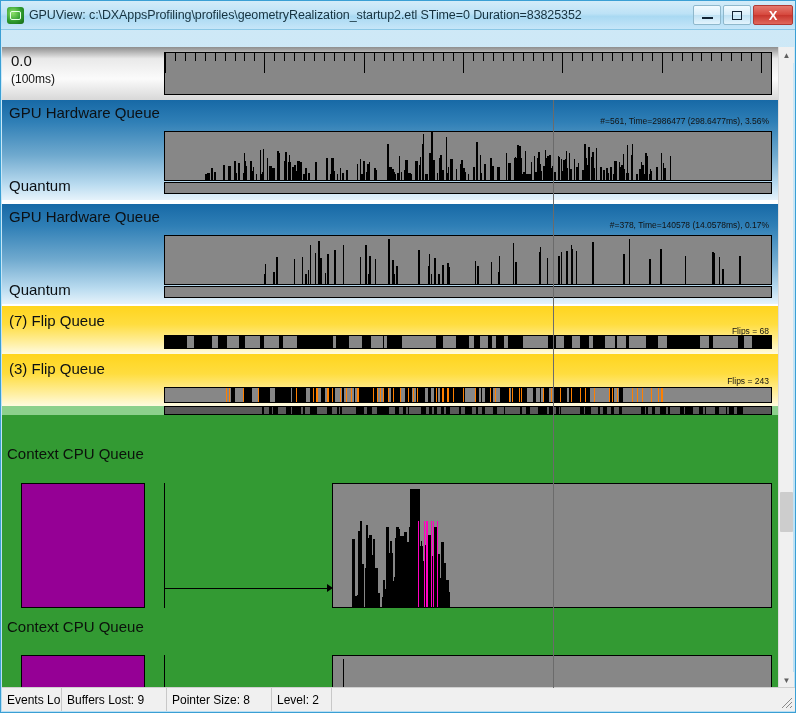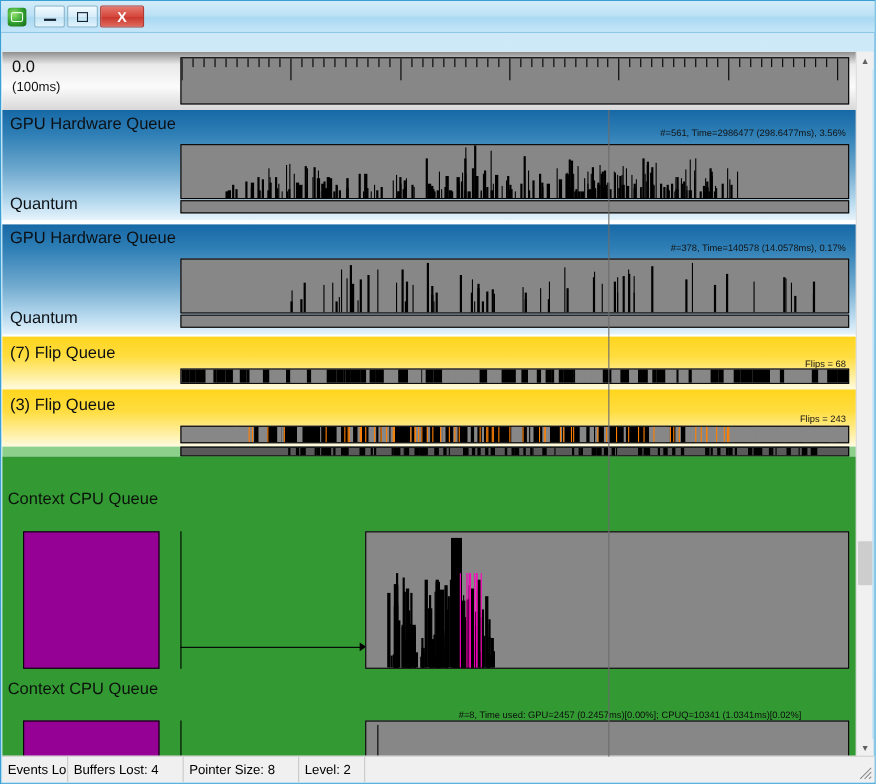--- a/index.html
+++ b/index.html
@@ -162,20 +162,21 @@
   }
   .grip-svg{display:block;}
 </style>
 </head>
 <body>
 
 <div class="window">
 
   <div class="titlebar">
     <div class="app-icon"></div>
+    <div class="title-text">GPUView: c:\DXAppsProfiling\profiles\geometryRealization_startup2.etl STime=0 Duration=83825352</div>
     <div class="winbtns">
       <div class="wb">
           <span class="min-glyph"></span>
         </div>
       <div class="wb">
           <span class="max-glyph"></span>
         </div>
       <div class="wb close">X</div>
     </div>
   </div>
@@ -1058,40 +1059,39 @@
           <div class="mbar" style="left: 104px; top: 37px; bottom: 0px;"></div>
           <div class="mbar" style="left: 91px; top: 37px; bottom: 0px;"></div>
           <div class="mbar" style="left: 94px; top: 37px; bottom: 0px;"></div>
           <div class="mbar" style="left: 85px; top: 37px; bottom: 0px;"></div>
           <div class="mbar" style="left: 100px; top: 37px; bottom: 0px;"></div>
           <div class="mbar" style="left: 100px; top: 37px; bottom: 0px;"></div>
           <div class="mbar" style="left: 94px; top: 37px; bottom: 0px;"></div>
         </div>
 
       <div class="proc-title" style="top:203px;">Context CPU Queue</div>
-      <div class="stat-green" style="left:415px;top:230px;">#=8, Time used: GPU=2457 (0.2457ms)[0.00%]; CPUQ=10341 (1.0341ms)[0.02%]</div>
       <div class="purple" style="left:19px;top:240px;width:124px;height:60px;"></div>
       <div class="vline" style="left:162px;top:240px;height:60px;"></div>
       <div class="track" id="trk-ctx1" style="left:330px;top:240px;width:440px;height:60px;">
           <div class="bar" style="left: 10px; width: 1px; height: 55px; background: rgb(0, 0, 0);"></div>
         </div>
     </div>
 
     <div class="cursor" style="left:551px;"></div>
   </div>
 
   <div class="vscroll">
     <div class="sb-arrow">▲</div>
     <div class="sb-thumb" style="top:445px;height:40px;"></div>
     <div class="sb-arrow" style="position:absolute;bottom:0;">▼</div>
   </div>
 
   <div class="statusbar">
     <div class="sb-cell" style="width:60px;">Events Lo</div>
-    <div class="sb-cell" style="width:105px;">Buffers Lost: 4</div>
+    <div class="sb-cell" style="width:105px;">Buffers Lost: 9</div>
     <div class="sb-cell" style="width:105px;">Pointer Size: 8</div>
     <div class="sb-cell" style="width:60px;">Level: 2</div>
     <div class="sb-cell" style="flex:1 1 auto;border-right:none;"></div>
     <div class="sb-grip">
       <svg class="grip-svg" width="12" height="12" viewBox="0 0 12 12" aria-hidden="true">
         <g stroke="#8a8a8a" stroke-width="1">
           <line x1="11" y1="1" x2="1" y2="11"></line>
           <line x1="11" y1="5" x2="5" y2="11"></line>
           <line x1="11" y1="9" x2="9" y2="11"></line>
         </g>

